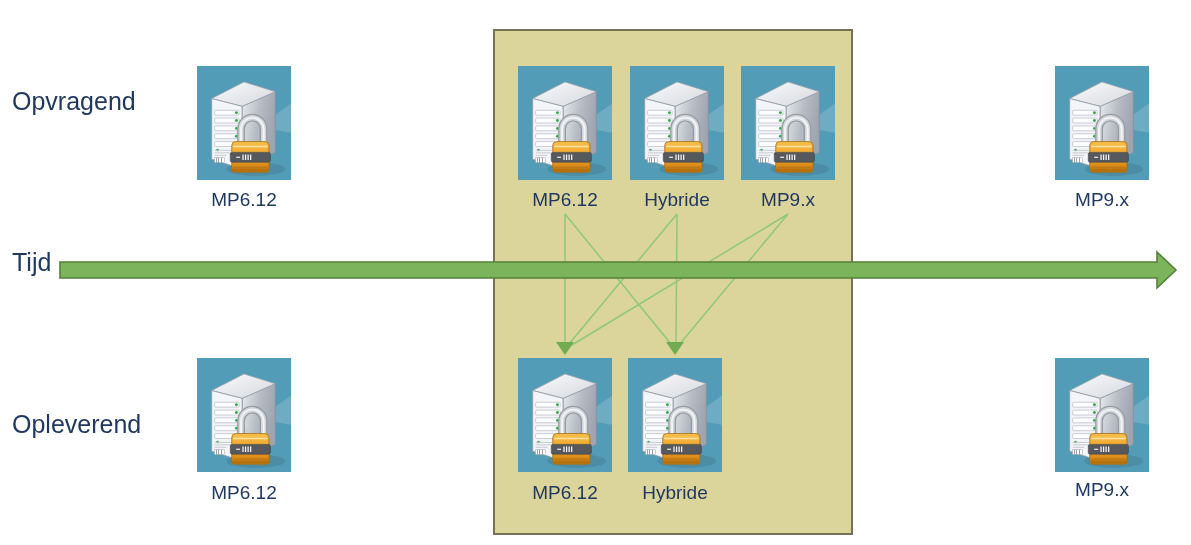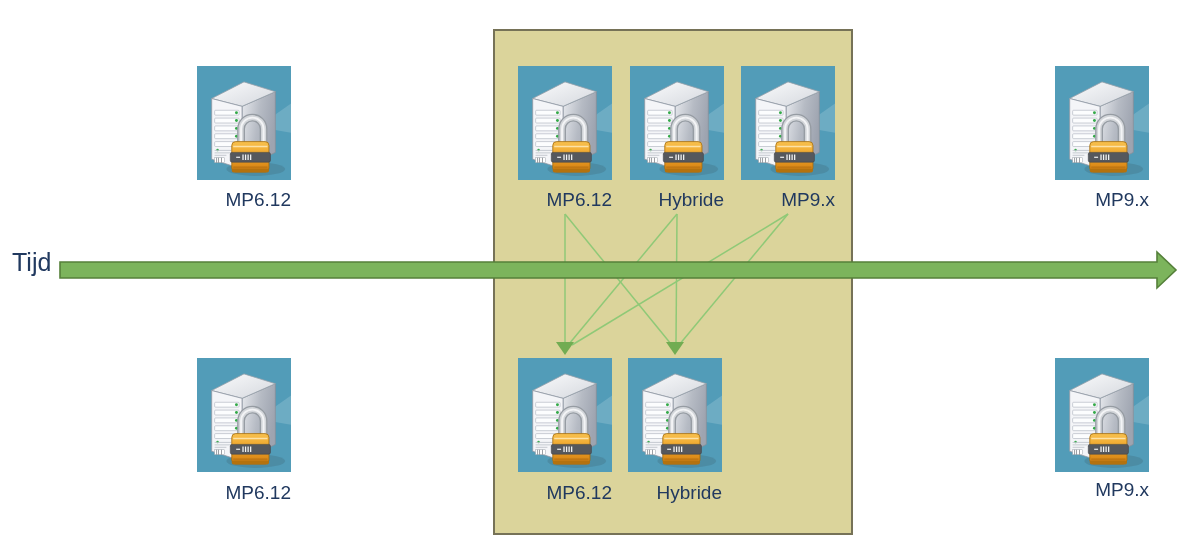--- a/index.html
+++ b/index.html
@@ -10,21 +10,21 @@
   .phase-box{
     position:absolute;left:493px;top:29px;width:360px;height:506px;
     background:#DBD49B;border:2px solid #767257;box-sizing:border-box;
   }
   .overlay{position:absolute;left:0;top:0;pointer-events:none;}
   .tile{
     position:absolute;width:94px;height:114px;background:#529CB8;
   }
   .tile svg{width:100%;height:100%;display:block;}
   .node-label{
-    position:absolute;width:94px;text-align:right;
+    position:absolute;width:94px;text-align:center;
     font-size:19px;line-height:22px;color:#21395F;white-space:nowrap;
   }
   .row-label{
     position:absolute;font-size:25px;line-height:28px;color:#21395F;white-space:nowrap;
   }
   .defs-holder{position:absolute;width:0;height:0;overflow:hidden;}
 </style>
 </head>
 <body>
 
@@ -101,21 +101,23 @@
       <line x1="677" y1="214" x2="569" y2="344"></line>
       <line x1="677" y1="214" x2="676" y2="344"></line>
       <line x1="788" y1="214" x2="572" y2="345"></line>
       <line x1="788" y1="214" x2="679" y2="345"></line>
     </g>
     <polygon points="556,342 574,342 565,355" fill="#72AC52"></polygon>
     <polygon points="666,342 684,342 675,355" fill="#72AC52"></polygon>
     <path d="M60,262 H1157 V252 L1176,270 L1157,288 V278 H60 Z" fill="#7CB45C" stroke="#55803A" stroke-width="1.6"></path>
   </svg>
 
+  <div class="row-label" style="left:12px;top:87px">Opvragend</div>
   <div class="row-label" style="left:12px;top:248px">Tijd</div>
+  <div class="row-label" style="left:12px;top:410px">Opleverend</div>
 
   <div class="tile" style="left:197px;top:66px">
     <svg viewBox="0 0 96 116">
         <use href="#server-icon"></use>
       </svg>
   </div>
   <div class="node-label" style="left:197px;top:189px">MP6.12</div>
 
   <div class="tile" style="left:518px;top:66px">
     <svg viewBox="0 0 96 116">

